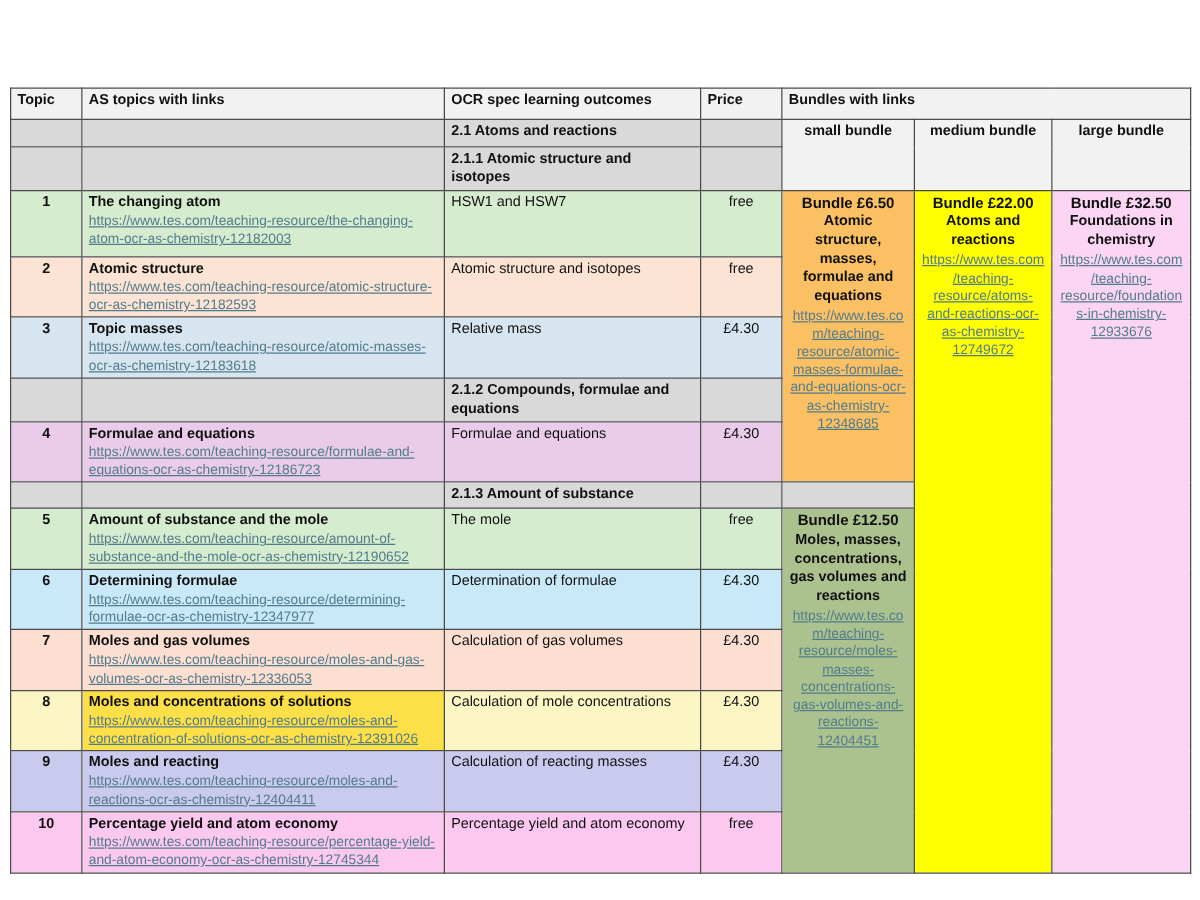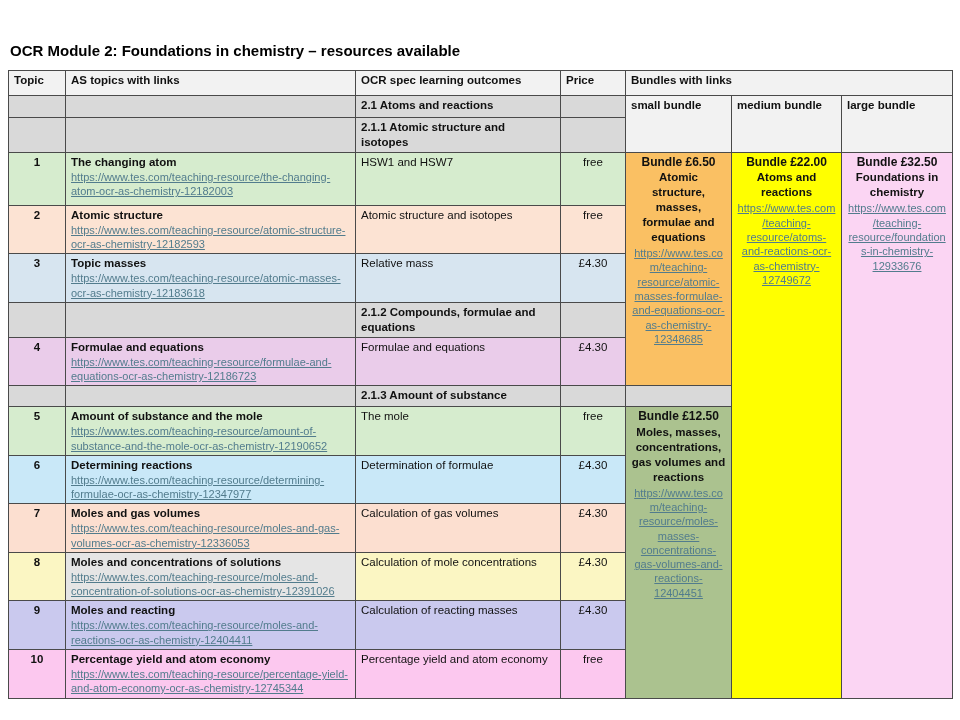--- a/index.html
+++ b/index.html
@@ -25,21 +25,21 @@
     vertical-align: top;
     font-size: 11.5px;
     line-height: 1.3;
     overflow: hidden;
   }
   td.hdr {
     font-weight: bold; vertical-align: middle;
     font-size: 12px; padding: 2px;
   }
   td.subhdr {
-    font-weight: bold; text-align: left; vertical-align: middle;
+    font-weight: bold; text-align: center; vertical-align: middle;
     font-size: 12px;
   }
   td.sec { font-weight: bold; font-size: 11.5px; line-height: 1.25; }
   td.num { text-align: center; font-weight: bold; padding-top: 3px; }
   .topic-title { font-weight: bold; }
   .link {
     display: block;
     color: #527c8d; text-decoration: underline;
     font-size: 11px; line-height: 1.3;
     overflow-wrap: anywhere; word-break: break-word;
@@ -48,21 +48,20 @@
   td.price { text-align: center; }
   td.bundle { text-align: center; padding-top: 4px; }
   .bundle-title { font-weight: bold; font-size: 12px; line-height: 1.3; }
   .bundle-name { font-weight: bold; font-size: 11.5px; line-height: 1.3; }
   td.bundle .link { margin-top: 1px; }
 </style>
 </head>
 <body>
 
 <div class="page">
-  <h1 class="page-title">OCR Module 2: Foundations in chemistry – resources available</h1>
 
   <table class="grid">
     <colgroup>
       <col style="width:57px">
         <col style="width:290px">
         <col style="width:205px">
         <col style="width:65px">
       <col style="width:106px">
         <col style="width:110px">
         <col style="width:111px">
@@ -175,40 +174,40 @@
       <td class="bundle" rowspan="6" style="background-color: rgb(171, 194, 143);">
         <div class="bundle-title">Bundle £12.50</div>
         <div class="bundle-name">Moles, masses, concentrations, gas volumes and reactions</div>
         <a class="link">https://www.tes.com/teaching-resource/moles-masses-concentrations-gas-volumes-and-reactions-12404451</a>
       </td>
     </tr>
 
     <tr style="height:47px">
       <td class="num" style="background-color: rgb(201, 232, 248);">6</td>
       <td style="background-color: rgb(201, 232, 248);">
-        <div class="topic-title">Determining reactions</div>
+        <div class="topic-title">Determining formulae</div>
         <a class="link">https://www.tes.com/teaching-resource/determining-formulae-ocr-as-chemistry-12347977</a>
       </td>
       <td style="background-color: rgb(201, 232, 248);">Determination of formulae</td>
       <td class="price" style="background-color: rgb(201, 232, 248);">£4.30</td>
     </tr>
 
     <tr style="height:47px">
       <td class="num" style="background-color: rgb(252, 223, 208);">7</td>
       <td style="background-color: rgb(252, 223, 208);">
         <div class="topic-title">Moles and gas volumes</div>
         <a class="link">https://www.tes.com/teaching-resource/moles-and-gas-volumes-ocr-as-chemistry-12336053</a>
       </td>
       <td style="background-color: rgb(252, 223, 208);">Calculation of gas volumes</td>
       <td class="price" style="background-color: rgb(252, 223, 208);">£4.30</td>
     </tr>
 
     <tr style="height:46px">
       <td class="num" style="background-color: rgb(251, 246, 195);">8</td>
-      <td style="background-color: #e5e5e5;">
+      <td style="background-color: #fde047;">
         <div class="topic-title">Moles and concentrations of solutions</div>
         <a class="link">https://www.tes.com/teaching-resource/moles-and-concentration-of-solutions-ocr-as-chemistry-12391026</a>
       </td>
       <td style="background-color: rgb(251, 246, 195);">Calculation of mole concentrations</td>
       <td class="price" style="background-color: rgb(251, 246, 195);">£4.30</td>
     </tr>
 
     <tr style="height:47px">
       <td class="num" style="background-color: rgb(202, 201, 238);">9</td>
       <td style="background-color: rgb(202, 201, 238);">

